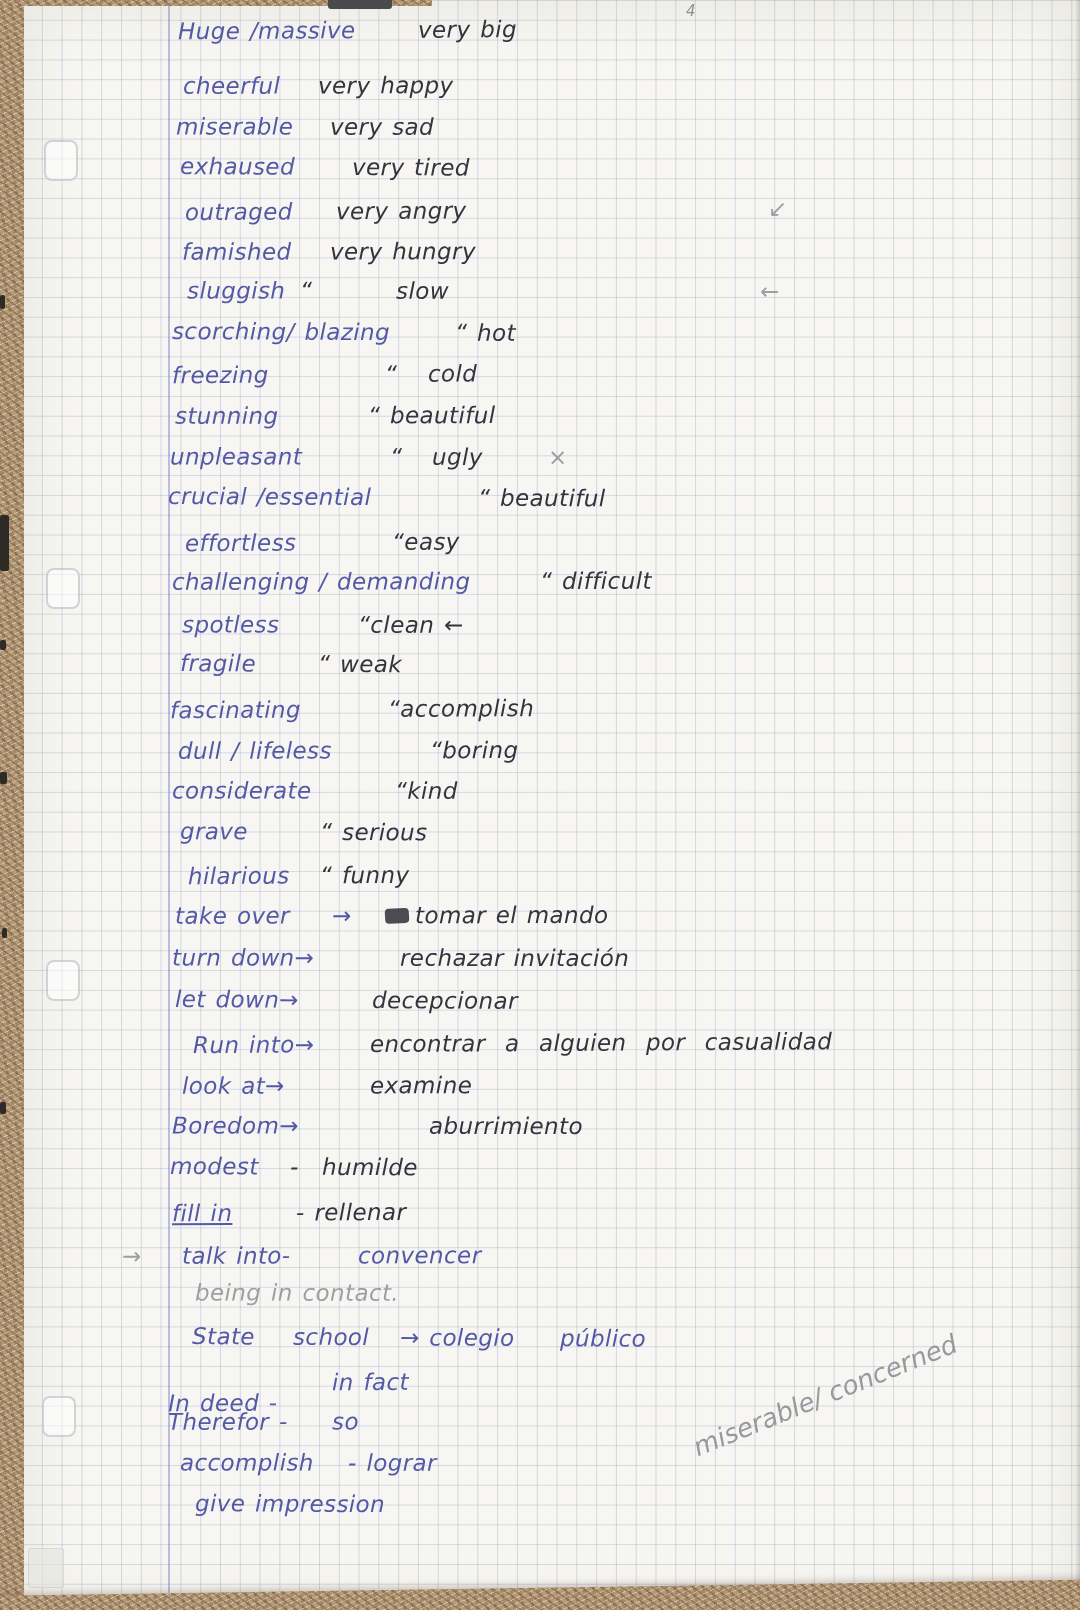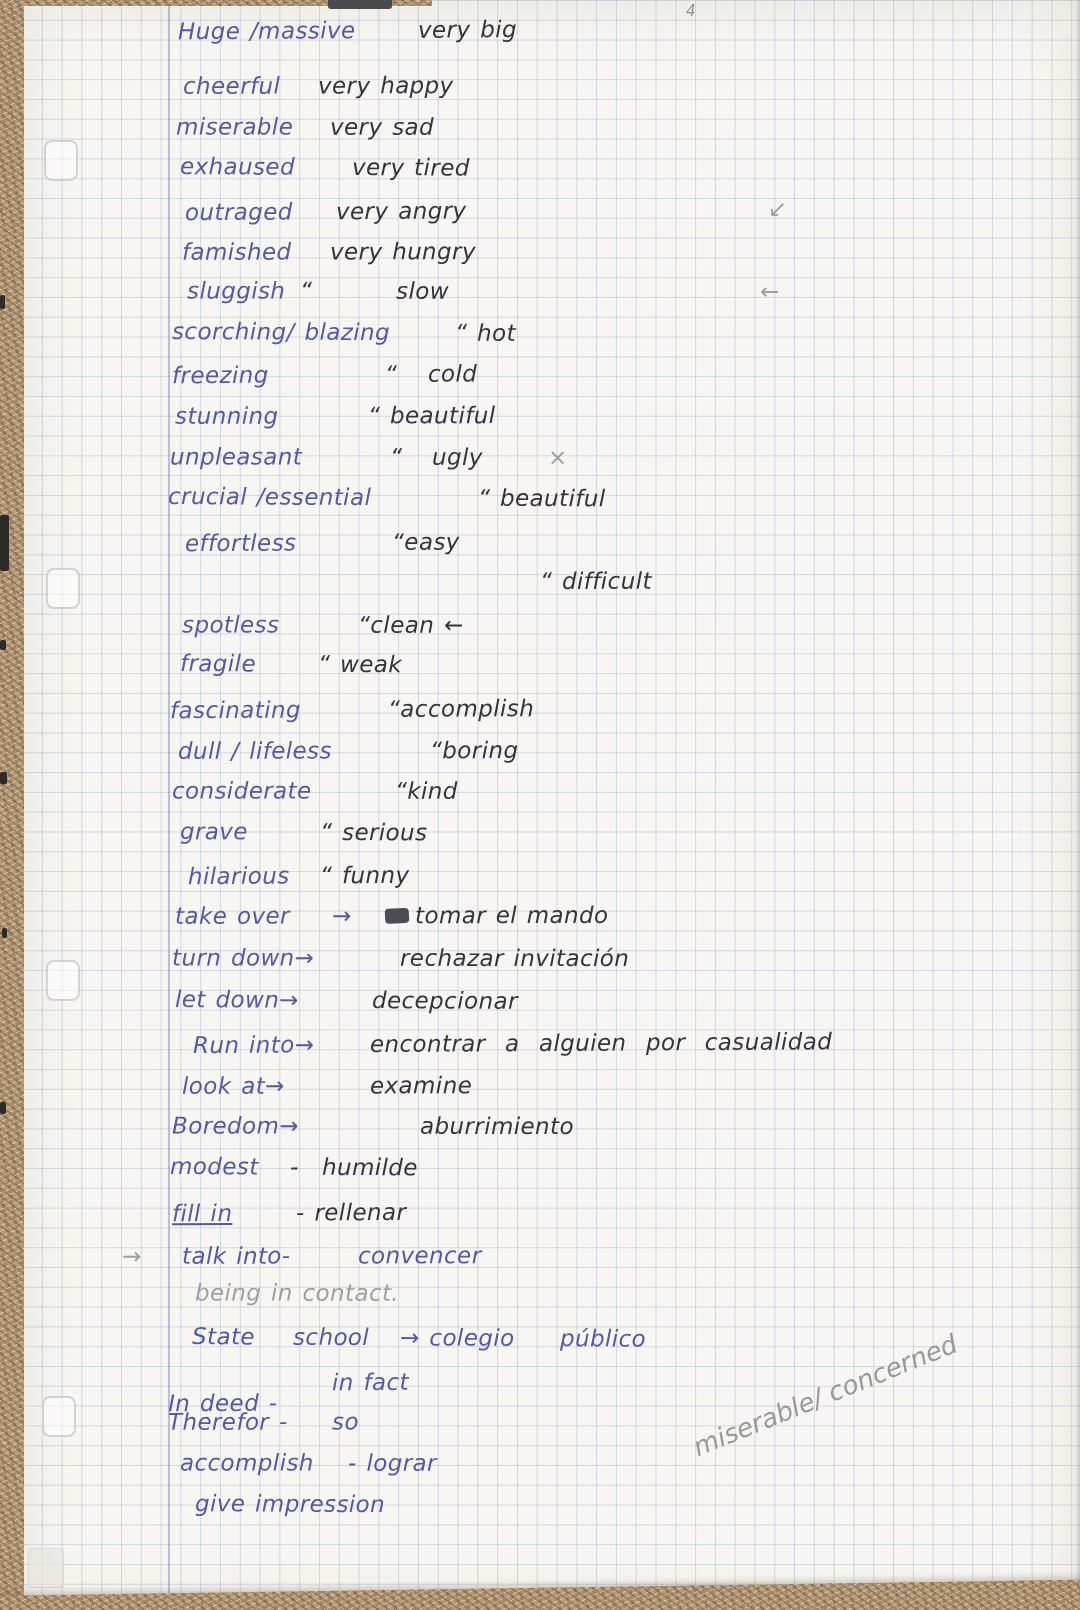--- a/index.html
+++ b/index.html
@@ -150,20 +150,21 @@
       </div>
       <div class="note-line" style="top: 485px; transform: rotate(0.31deg);">
         <span class="seg ink-blue" style="left: 168px;">crucial /essential</span>
         <span class="seg ink-dark" style="left: 478px;">“ beautiful</span>
       </div>
       <div class="note-line" style="top: 528px; transform: rotate(-0.35deg);">
         <span class="seg ink-blue" style="left: 185px;">effortless</span>
         <span class="seg ink-dark" style="left: 392px;">“easy</span>
       </div>
       <div class="note-line" style="top: 568px; transform: rotate(-0.13deg);">
+        <span class="seg ink-blue" style="left: 172px;">challenging / demanding</span>
         <span class="seg ink-dark" style="left: 540px;">“ difficult</span>
       </div>
       <div class="note-line" style="top: 612px; transform: rotate(0.09deg);">
         <span class="seg ink-blue" style="left: 182px;">spotless</span>
         <span class="seg ink-dark" style="left: 358px;">“clean ←</span>
       </div>
       <div class="note-line" style="top: 652px; transform: rotate(0.31deg);">
         <span class="seg ink-blue" style="left: 180px;">fragile</span>
         <span class="seg ink-dark" style="left: 318px;">“ weak</span>
       </div>
@@ -204,21 +205,21 @@
       <div class="note-line" style="top: 1030px; transform: rotate(-0.35deg);">
         <span class="seg ink-blue" style="left: 178px; margin-left: 15px;">Run into→</span>
         <span class="seg ink-dark" style="left: 370px;">encontrar  a  alguien  por  casualidad</span>
       </div>
       <div class="note-line" style="top: 1072px; transform: rotate(-0.13deg);">
         <span class="seg ink-blue" style="left: 182px;">look at→</span>
         <span class="seg ink-dark" style="left: 370px;">examine</span>
       </div>
       <div class="note-line" style="top: 1113px; transform: rotate(0.09deg);">
         <span class="seg ink-blue" style="left: 172px;">Boredom→</span>
-        <span class="seg ink-dark" style="left: 372px; padding-left: 48px;">aburrimiento</span>
+        <span class="seg ink-dark" style="left: 381px; padding-left: 48px;">aburrimiento</span>
       </div>
       <div class="note-line" style="top: 1155px; transform: rotate(0.31deg);">
         <span class="seg ink-blue" style="left: 170px;">modest</span>
         <span class="seg ink-dark" style="left: 290px;">-</span>
         <span class="seg ink-dark" style="left: 322px;">humilde</span>
       </div>
       <div class="note-line" style="top: 1198px; transform: rotate(-0.35deg);">
         <span class="seg ink-blue" style="left: 172px; text-decoration: underline;">fill in</span>
         <span class="seg ink-dark" style="left: 296px;">- rellenar</span>
       </div>

